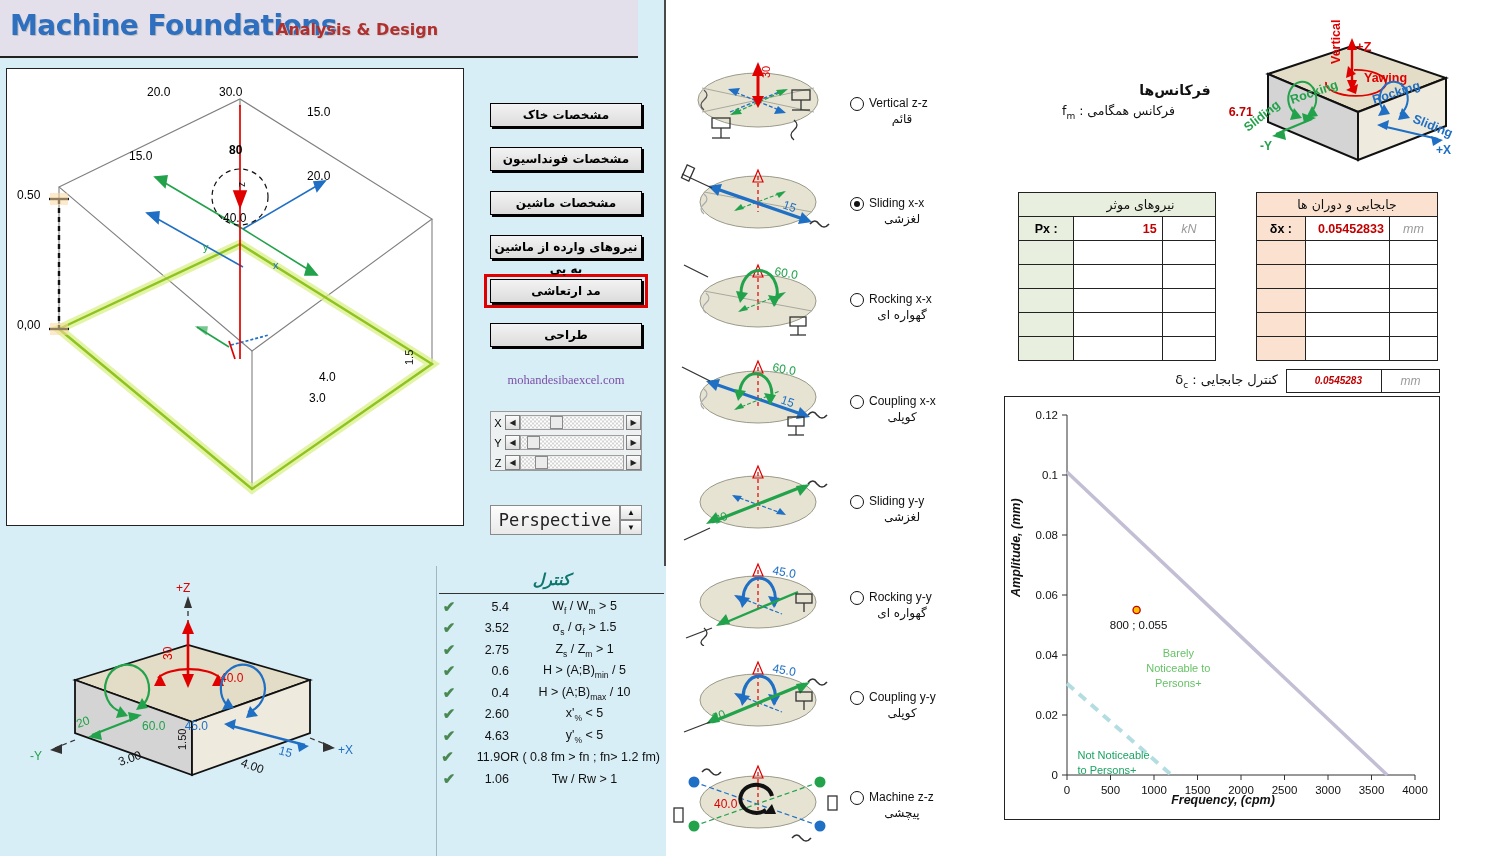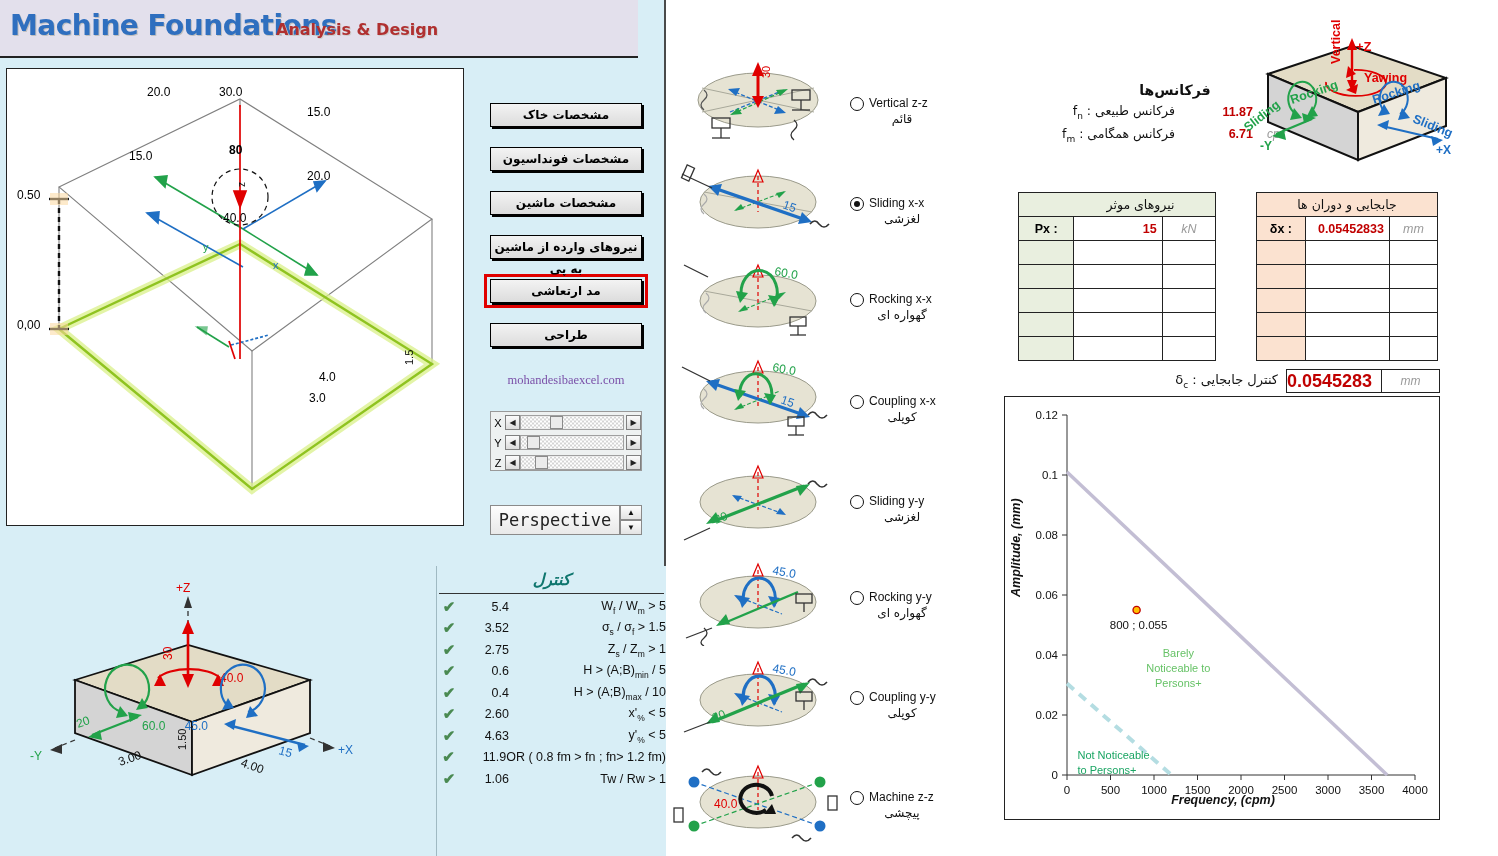--- a/index.html
+++ b/index.html
@@ -54,21 +54,21 @@
   #box-fig{position:absolute;left:20px;top:570px;width:370px;height:250px;}
 
   
   #control-panel{position:absolute;left:436px;top:566px;width:230px;height:290px;background:#d8eef6;border-left:1px solid #9fb9c2;box-sizing:border-box;}
   #control-title{text-align:center;font-size:16px;font-weight:bold;font-style:italic;color:#0f766e;padding-top:4px;
     font-family:"DejaVu Sans", sans-serif;}
   #control-rule{height:1px;background:#333;margin:4px 2px 2px 2px;}
   .ctrl-row{display:flex;align-items:center;height:21.5px;font-size:12px;color:#111;}
   .ctrl-check{width:24px;text-align:center;color:#4a8a52;font-size:15px;font-weight:bold;}
   .ctrl-val{width:48px;text-align:right;font-size:12.5px;color:#111;}
-  .ctrl-exp{flex:1;text-align:right;font-size:12.5px;color:#111;white-space:nowrap;}
+  .ctrl-exp{flex:1;text-align:center;padding-right:6px;font-size:12.5px;color:#111;white-space:nowrap;}
   .ctrl-exp sub{font-size:8.5px;}
 
   
   #right-area{position:absolute;left:668px;top:0;width:830px;height:856px;background:#fff;}
 
   
   #modes-col{position:absolute;left:0px;top:0;width:182px;height:856px;}
   .mode-thumb{position:absolute;left:0;width:182px;height:98px;}
 
   
@@ -99,22 +99,22 @@
   #tbl-disp .tb-head{background:#fbe2d0;}
   .tb-key{width:54px;text-align:center;font-weight:bold;font-size:12.5px;}
   #tbl-forces .tb-key{background:#e9efdf;}
   #tbl-disp .tb-key{background:#fbe2d0;}
   .tb-val{width:86px;text-align:right;padding-right:5px;color:#c00000;font-weight:bold;background:#fff;}
   .tb-unit{width:52px;text-align:center;color:#9a9a9a;font-style:italic;background:#fff;}
 
   
   #dc-row{position:absolute;left:1135px;top:369px;width:305px;display:flex;align-items:center;}
   #dc-label{flex:1;text-align:right;direction:rtl;font-size:13px;color:#111;padding-right:8px;font-family:"DejaVu Sans", sans-serif;}
-  #dc-val{width:96px;height:24px;border:1px solid #222;box-sizing:border-box;text-align:right;padding-right:12px;line-height:22px;
-    color:#c00000;font-weight:bold;font-size:18px;background:#fff;}
+  #dc-val{width:96px;height:24px;border:1px solid #222;box-sizing:border-box;text-align:right;padding-right:19px;line-height:22px;
+    color:#c00000;font-weight:bold;font-size:10px;background:#fff;font-style:italic;}
   #dc-unit{width:58px;height:24px;border:1px solid #222;border-left:none;box-sizing:border-box;text-align:center;line-height:22px;
     color:#9a9a9a;font-style:italic;font-size:12px;background:#fff;}
 
   
   #chart-box{position:absolute;left:1004px;top:396px;width:436px;height:424px;border:1px solid #222;background:#fff;box-sizing:border-box;}
   #ylabel{position:absolute;left:4px;top:200px;font-size:12.5px;font-weight:bold;font-style:italic;color:#111;
     transform:rotate(-90deg);transform-origin:left top;white-space:nowrap;}
   #xlabel{position:absolute;left:0;top:396px;width:436px;text-align:center;font-size:12.5px;font-weight:bold;font-style:italic;color:#111;}
 
   
@@ -642,28 +642,20 @@
         <div class="radio-line">
           <span class="radio-mark"></span>
           <span class="radio-en">Machine z-z</span>
         </div>
         <div class="radio-fa">پیچشی</div>
       </div>
     </div>
 
   <div id="freq-block">
     <div id="freq-title">فرکانس‌ها</div>
-    <div class="freq-row">
-      <div class="freq-lab">
-        <span>فرکانس طبیعی</span>
-        <span style="direction:ltr;display:inline-block;">f<sub style="font-size:9px">n</sub> :</span>
-      </div>
-      <div class="freq-val">11.87</div>
-      <div class="freq-unit">cps</div>
-    </div>
     <div class="freq-row">
       <div class="freq-lab">
         <span>فرکانس همگامی</span>
         <span style="direction:ltr;display:inline-block;">f<sub style="font-size:9px">m</sub> :</span>
       </div>
       <div class="freq-val">6.71</div>
       <div class="freq-unit">cps</div>
     </div>
   </div>
 </div>

